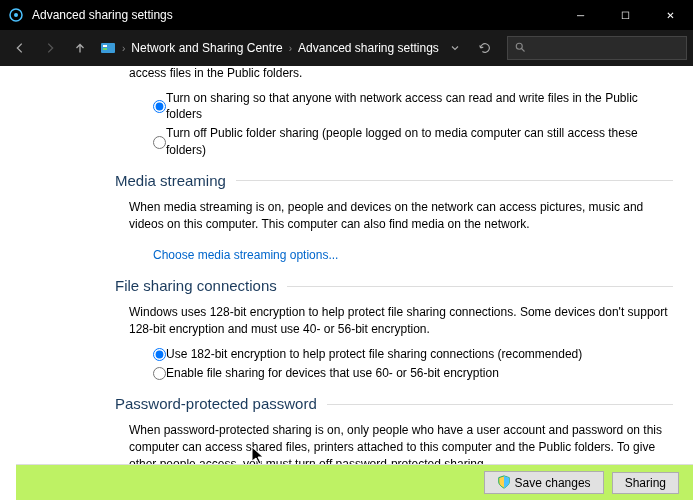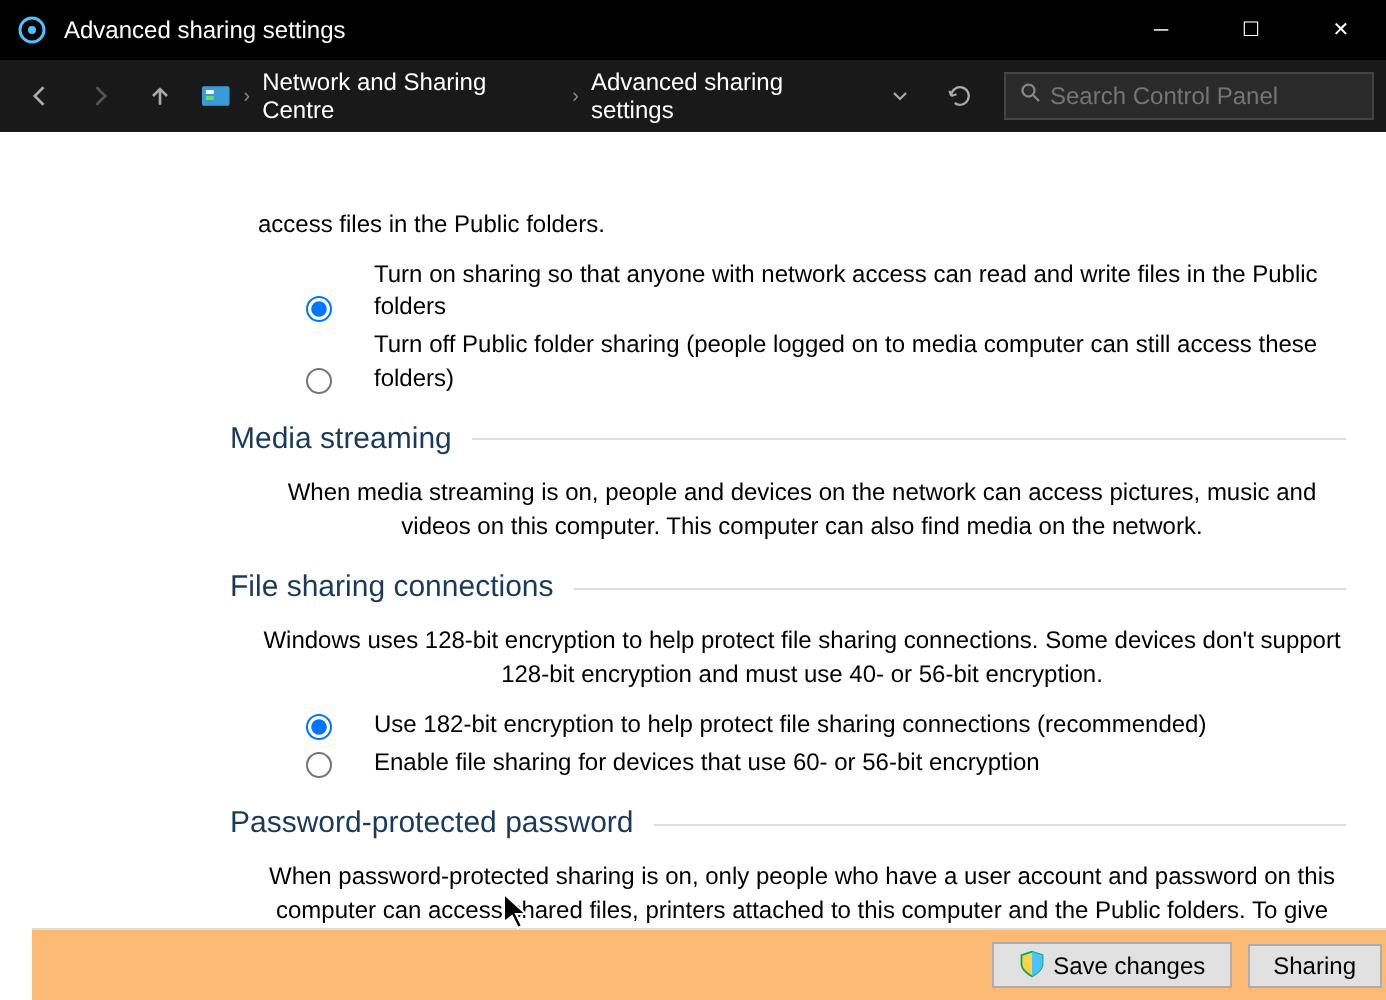--- a/index.html
+++ b/index.html
@@ -19,37 +19,37 @@
 .breadcrumb { display: flex; align-items: center; gap: 6px; margin-left: 4px; flex: 1; color: #fff; font-size: 12px; }
 .breadcrumb .panelicon { width: 16px; height: 16px; }
 .breadcrumb .chev { color: #888; font-size: 10px; }
 .breadcrumb span.link { cursor: pointer; }
 .navicon { width: 28px; height: 28px; display: flex; align-items: center; justify-content: center; color: #aaa; cursor: pointer; }
 .search { flex: 0 0 180px; height: 24px; background: #2a2a2a; border: 1px solid #444; display: flex; align-items: center; padding: 0 6px; margin-left: 6px; }
 .search input { flex: 1; background: transparent; border: none; color: #fff; font-size: 12px; outline: none; }
 .search .sicon { color: #888; margin-right: 4px; }
 
 
-.content { position: absolute; top: 66px; left: 0; right: 0; bottom: 36px; overflow: hidden; background: #fff; padding: 0 20px 10px 115px; margin-top: 39px; }
+.content { position: absolute; top: 66px; left: 0; right: 0; bottom: 36px; overflow: hidden; background: #fff; padding: 0 20px 10px 115px; }
 .truncated { font-size: 12px; color: #000; margin: 0 0 10px 14px; }
 
 .section-heading { font-size: 15px; color: #1a3a5c; position: relative; margin: 14px 0 10px 0; }
 .section-heading::after { content: ""; position: absolute; left: 0; right: 0; top: 50%; height: 1px; background: #ddd; z-index: 0; }
 .section-heading span { background: #fff; padding-right: 10px; position: relative; z-index: 1; }
 
-.desc { font-size: 12px; color: #000; line-height: 1.4; margin: 0 0 8px 14px; text-align: center; }
+.desc { font-size: 12px; color: #000; line-height: 1.4; margin: 0 0 8px 14px; }
 
-.radio-row { display: flex; align-items: flex-end; gap: 21px; margin: 3px 0 3px 38px; font-size: 12px; color: #000; }
+.radio-row { display: flex; align-items: center; gap: 0; margin: 3px 0 3px 38px; font-size: 12px; color: #000; }
 .radio-row input[type=radio] { margin-top: 1px; }
 .radio-row label { line-height: 1.35; cursor: pointer; }
 
 .link-text { font-size: 12px; color: #0066cc; margin: 8px 0 0 38px; cursor: pointer; display: inline-block; }
 
 
-.footer { position: absolute; bottom: 0; left: 16px; right: 0; height: 36px; background: #fdba74; border-top: 1px solid #ddd; display: flex; align-items: center; justify-content: flex-end; padding: 0 2px; gap: 8px; }
+.footer { position: absolute; bottom: 0; left: 16px; right: 0; height: 36px; background: #bef264; border-top: 1px solid #ddd; display: flex; align-items: center; justify-content: flex-end; padding: 0 14px; gap: 8px; }
 .footer button { font-size: 12px; padding: 3px 12px; background: #e1e1e1; border: 1px solid #adadad; cursor: pointer; }
 .footer .shield { width: 14px; height: 14px; margin-right: 4px; vertical-align: -2px; }
 
 .cursor { position: absolute; left: 252px; top: 447px; pointer-events: none; z-index: 100; }
 </style>
 </head>
 <body>
 
 <div class="titlebar">
   <svg class="icon" viewBox="0 0 16 16">
@@ -97,39 +97,39 @@
   <div class="navicon">
       <svg viewBox="0 0 16 16" width="14" height="14">
         <path d="M3 8 a5 5 0 1 1 2 4 M3 8 l-1 -3 M3 8 l3 -1" fill="none" stroke="currentColor" stroke-width="1.3"></path>
       </svg>
     </div>
   <div class="search">
     <span class="sicon"><svg width="12" height="12" viewBox="0 0 16 16">
           <circle cx="7" cy="7" r="4" fill="none" stroke="currentColor" stroke-width="1.5"></circle>
           <line x1="10" y1="10" x2="14" y2="14" stroke="currentColor" stroke-width="1.5"></line>
         </svg></span>
-    <input type="text" placeholder="Search Control Panel" style="">
   </div>
 </div>
 
 <div class="content">
 
   <div class="truncated">access files in the Public folders.</div>
 
   <div class="radio-row">
     <input type="radio" name="pf" id="pf1" checked="" style="">
     <label for="pf1">Turn on sharing so that anyone with network access can read and write files in the Public folders</label>
   </div>
   <div class="radio-row">
     <input type="radio" name="pf" id="pf2" style="">
     <label for="pf2">Turn off Public folder sharing (people logged on to media computer can still access these folders)</label>
   </div>
 
   <div class="section-heading"><span>Media streaming</span></div>
   <div class="desc">When media streaming is on, people and devices on the network can access pictures, music and videos on this computer. This computer can also find media on the network.</div>
+  <div class="link-text">Choose media streaming options...</div>
 
   <div class="section-heading"><span>File sharing connections</span></div>
   <div class="desc">Windows uses 128-bit encryption to help protect file sharing connections. Some devices don't support 128-bit encryption and must use 40- or 56-bit encryption.</div>
   <div class="radio-row">
     <input type="radio" name="fs" id="fs1" checked="" style="">
     <label for="fs1">Use 182-bit encryption to help protect file sharing connections (recommended)</label>
   </div>
   <div class="radio-row">
     <input type="radio" name="fs" id="fs2" style="">
     <label for="fs2">Enable file sharing for devices that use 60- or 56-bit encryption</label>

